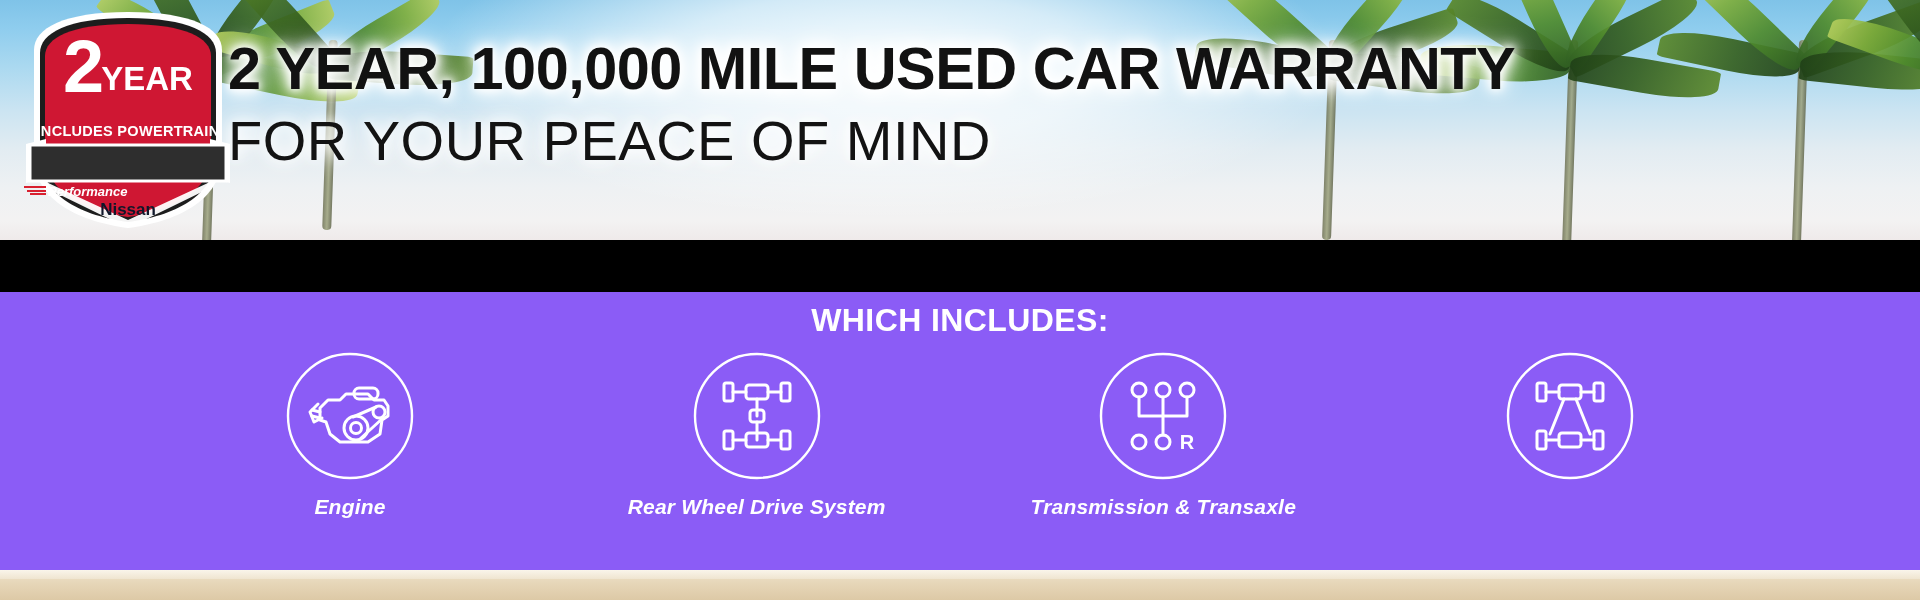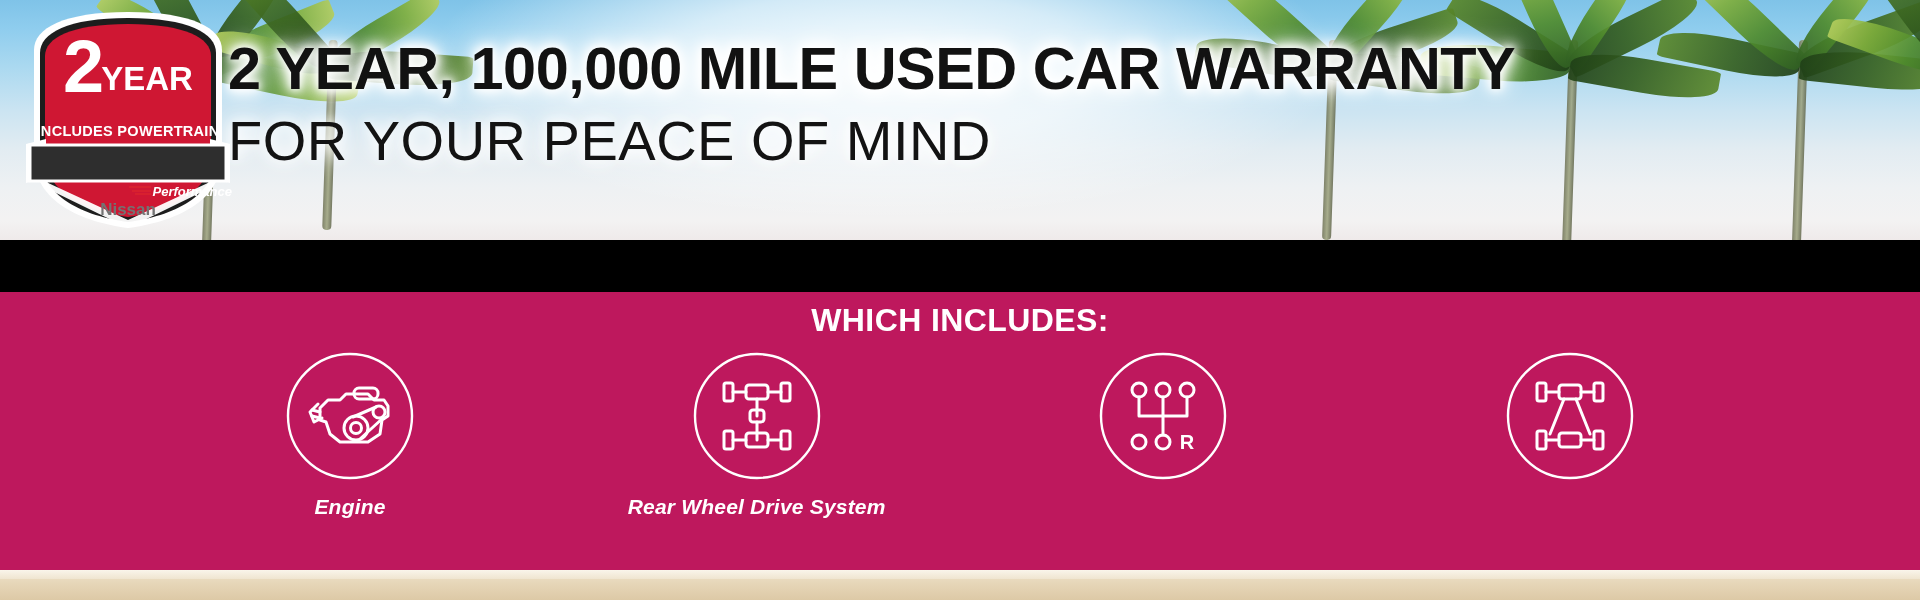--- a/index.html
+++ b/index.html
@@ -165,21 +165,21 @@
   }
   .b-star {
     font-size: 14px;
     vertical-align: 4px;
     margin: 0 9px;
   }
   .b-perf {
     position: absolute;
     left: 0; top: 178px;
     width: 208px;
-    text-align: right;
+    text-align: left;
     color: #ffffff;
     font-size: 13px;
     font-weight: bold;
     font-style: italic;
     white-space: nowrap;
   }
   .b-swoosh {
     display: inline-block;
     width: 22px;
     height: 9px;
@@ -188,21 +188,21 @@
     background:
       linear-gradient(#d8202f,#d8202f) left 0 top 0/22px 2px no-repeat,
       linear-gradient(#d8202f,#d8202f) left 3px top 3.5px/19px 2px no-repeat,
       linear-gradient(#d8202f,#d8202f) left 6px top 7px/16px 2px no-repeat;
   }
   .b-nissan {
     position: absolute;
     left: 0; top: 194px;
     width: 208px;
     text-align: center;
-    color: #737373;
+    color: #0f172a;
     font-size: 17px;
     font-weight: bold;
     white-space: nowrap;
   }
 
   
   .headline-wrap {
     position: absolute;
     left: 228px;
     top: 38px;
@@ -244,21 +244,21 @@
     z-index: 7;
   }
 
   
   .red-panel {
     position: absolute;
     left: 0;
     top: 292px;
     width: 1920px;
     height: 278px;
-    background: #be185d;
+    background: #8b5cf6;
     z-index: 7;
   }
   .includes-title {
     position: absolute;
     left: 0;
     top: 10px;
     width: 1920px;
     text-align: center;
     color: #ffffff;
     font-size: 32px;
@@ -461,20 +461,21 @@
           <g fill="none" stroke="#ffffff" stroke-width="3" stroke-linejoin="round" stroke-linecap="round">
             <circle cx="42" cy="40" r="7"></circle>
             <circle cx="66" cy="40" r="7"></circle>
             <circle cx="90" cy="40" r="7"></circle>
             <circle cx="42" cy="92" r="7"></circle>
             <circle cx="66" cy="92" r="7"></circle>
             <path d="M42 47 L42 66 M90 47 L90 66 M42 66 L90 66 M66 47 L66 85"></path>
           </g>
           <text x="90" y="99" font-family="Liberation Sans, sans-serif" font-size="20" font-weight="bold" fill="#ffffff" text-anchor="middle">R</text>
         </svg>
+        <div class="feature-label">Transmission &amp; Transaxle</div>
       </div>
 
       <div class="feature">
         <svg class="feature-icon" viewBox="0 0 132 132">
           <circle cx="66" cy="66" r="62" fill="none" stroke="#ffffff" stroke-width="2.4"></circle>
           <g fill="none" stroke="#ffffff" stroke-width="3" stroke-linejoin="round" stroke-linecap="round">
             <rect x="33" y="33" width="9" height="18" rx="2"></rect>
             <rect x="90" y="33" width="9" height="18" rx="2"></rect>
             <path d="M42 42 L55 42 M77 42 L90 42"></path>
             <rect x="55" y="35" width="22" height="14" rx="3"></rect>

